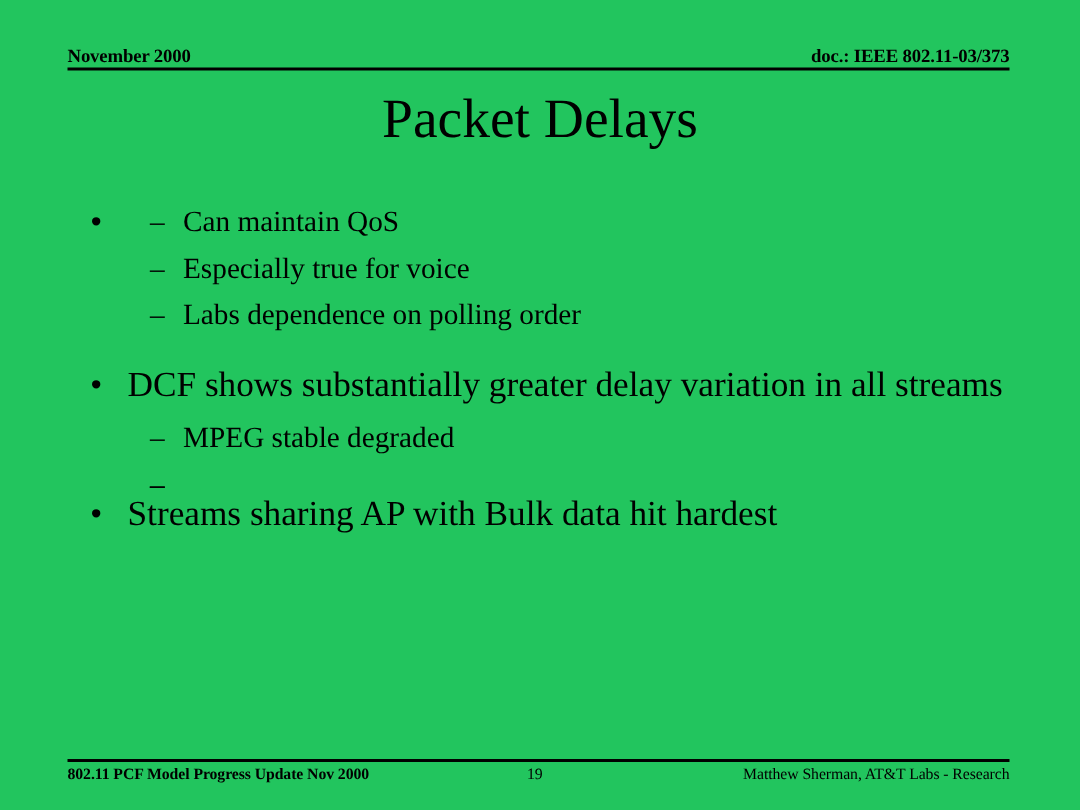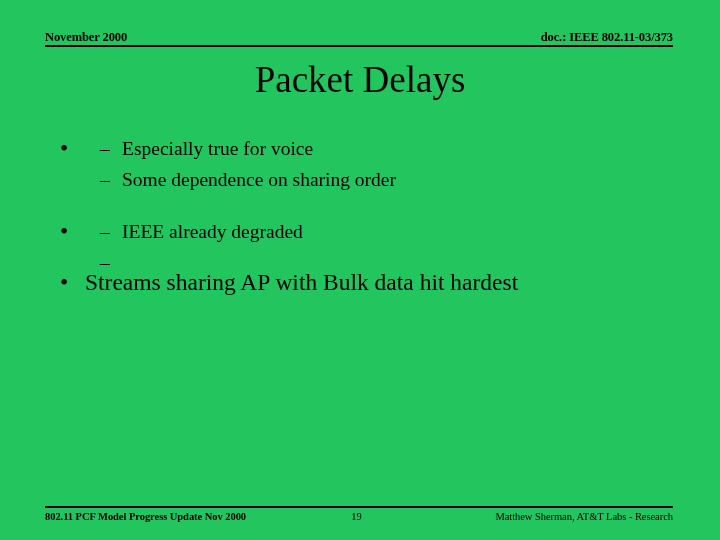--- a/index.html
+++ b/index.html
@@ -156,42 +156,44 @@
 
   <div class="body">
 
     <div class="group">
       <div class="bullet-l1">
         <span class="marker">•</span>
       </div>
       <div class="sublist">
         <div class="bullet-l2">
           <span class="marker">–</span>
+          <span>Can maintain QoS</span>
         </div>
         <div class="bullet-l2">
           <span class="marker">–</span>
           <span>Especially true for voice</span>
         </div>
         <div class="bullet-l2">
           <span class="marker">–</span>
-          <span>Some dependence on sharing order</span>
+          <span>Labs dependence on polling order</span>
         </div>
       </div>
     </div>
 
     <div class="spacer-8"></div>
 
     <div class="group">
       <div class="bullet-l1">
         <span class="marker">•</span>
+        <span>DCF shows substantially greater delay variation in all streams</span>
       </div>
       <div class="sublist">
         <div class="bullet-l2">
           <span class="marker">–</span>
-          <span>IEEE already degraded</span>
+          <span>MPEG stable degraded</span>
         </div>
         <div class="bullet-l2">
           <span class="marker">–</span>
         </div>
         <div class="bullet-l2">
           <span class="marker">–</span>
         </div>
       </div>
     </div>
 

